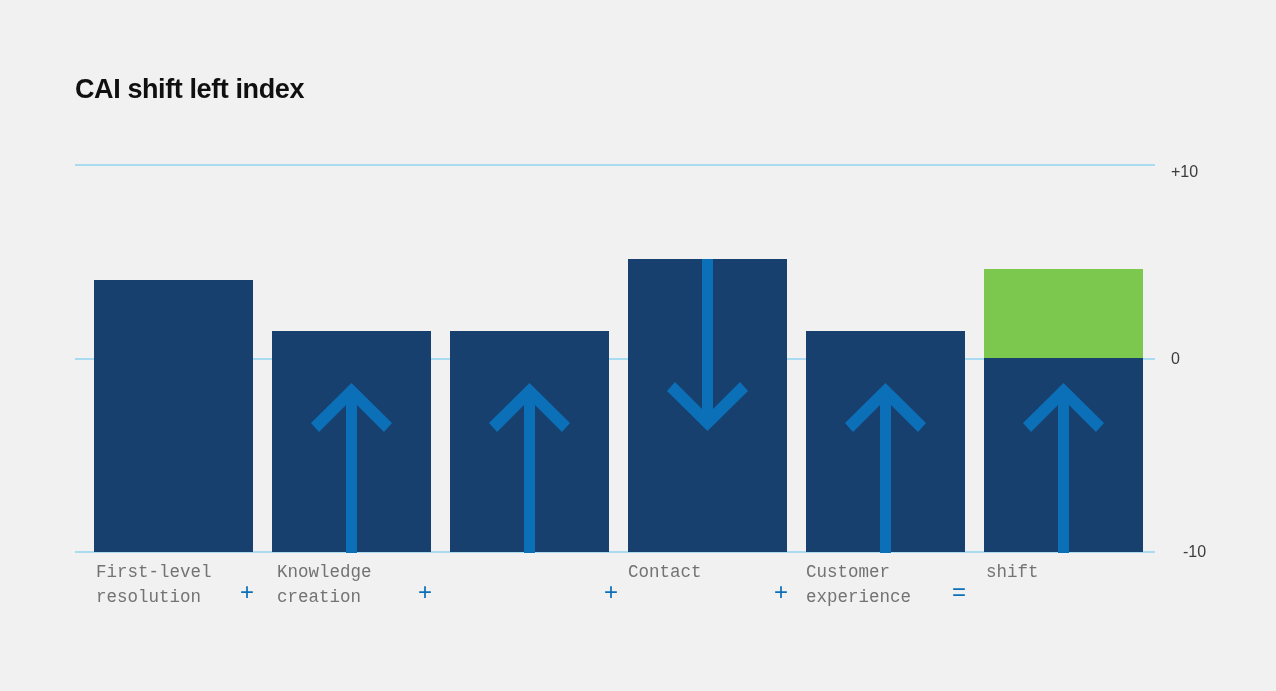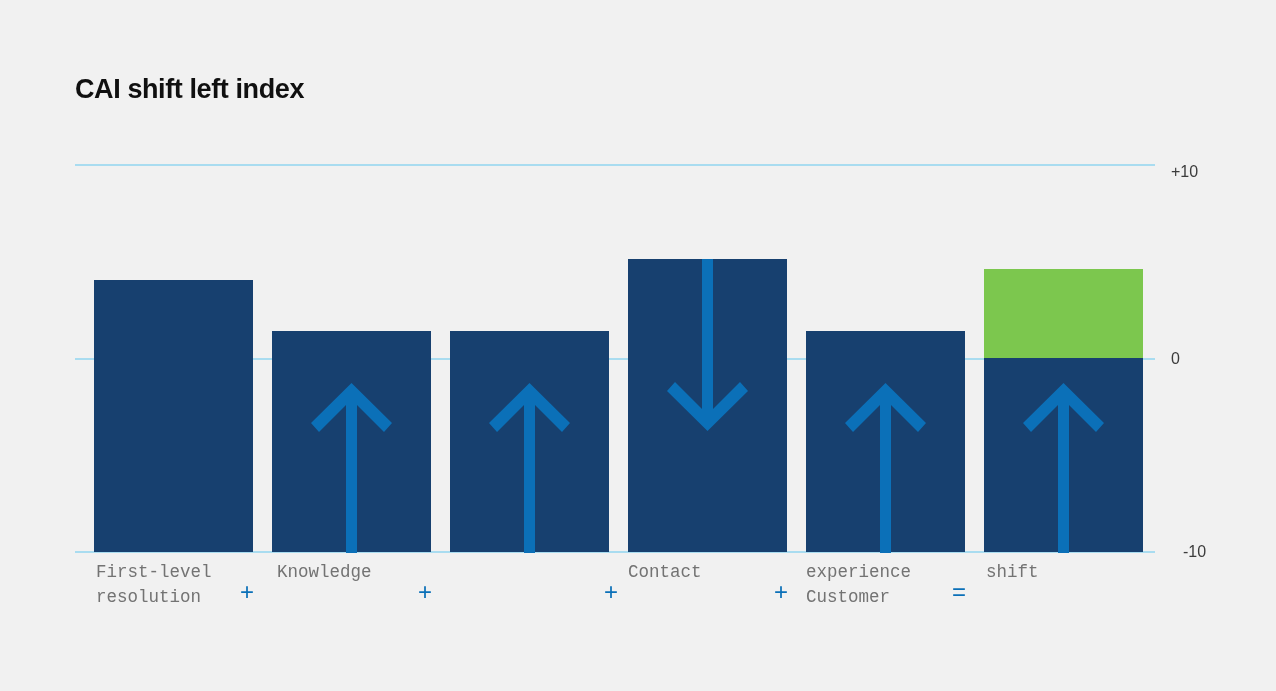--- a/index.html
+++ b/index.html
@@ -199,38 +199,39 @@
 
     <div class="cat-label" style="left:21px">
       <span>First-level</span>
       <span>resolution</span>
     </div>
 
     <div class="operator" style="left:160px">+</div>
 
     <div class="cat-label" style="left:202px">
       <span>Knowledge</span>
+      <span>creation</span>
     </div>
 
     <div class="operator" style="left:338px">+</div>
 
     <div class="cat-label" style="left:377px">
     </div>
 
     <div class="operator" style="left:524px">+</div>
 
     <div class="cat-label" style="left:553px">
       <span>Contact</span>
     </div>
 
     <div class="operator" style="left:694px">+</div>
 
     <div class="cat-label" style="left:731px">
+      <span>Customer</span>
       <span>experience</span>
-      <span>Customer</span>
     </div>
 
     <div class="operator" style="left:872px">=</div>
 
     <div class="cat-label" style="left:911px">
       <span>shift</span>
     </div>
 
   </div>
 

